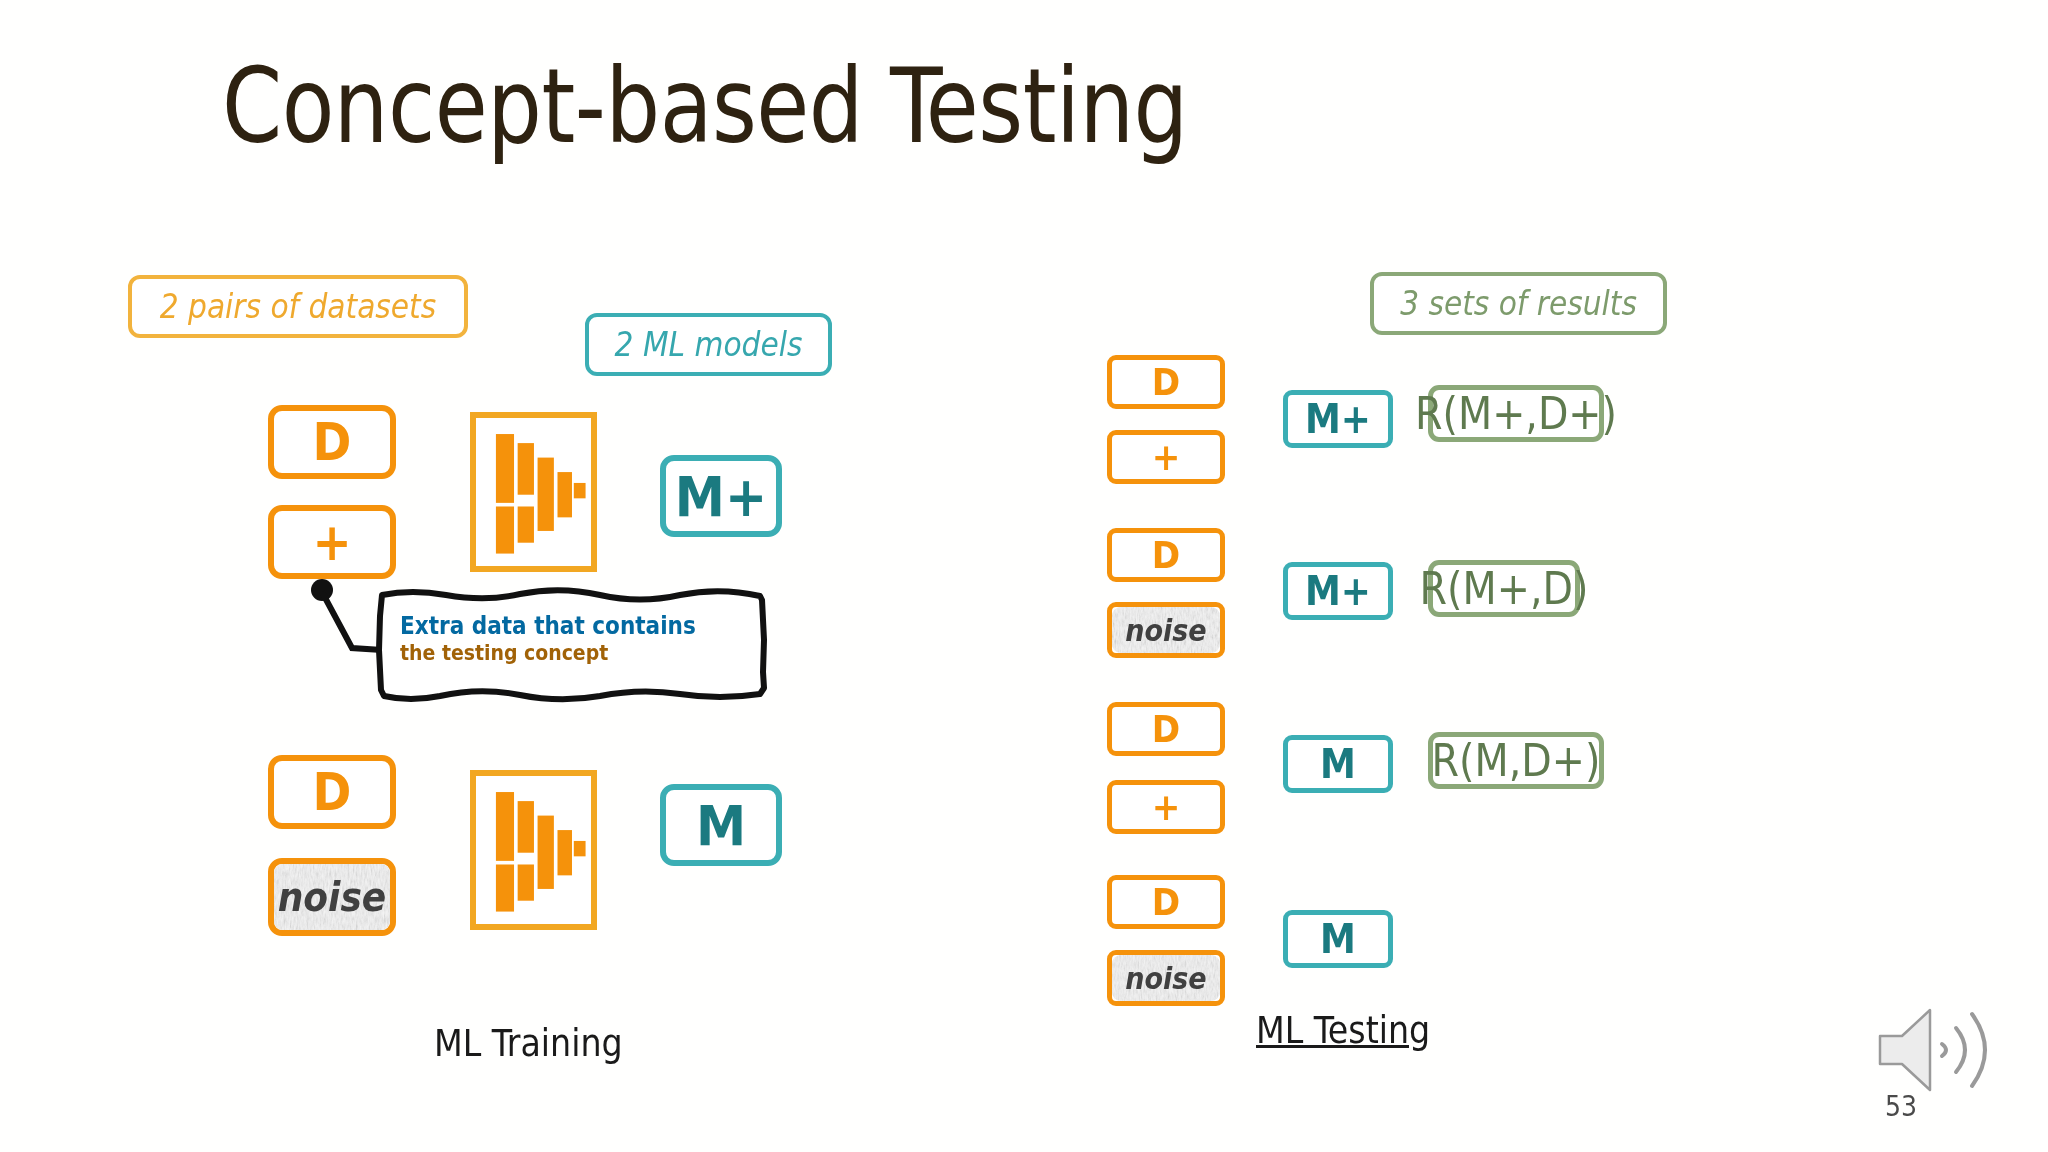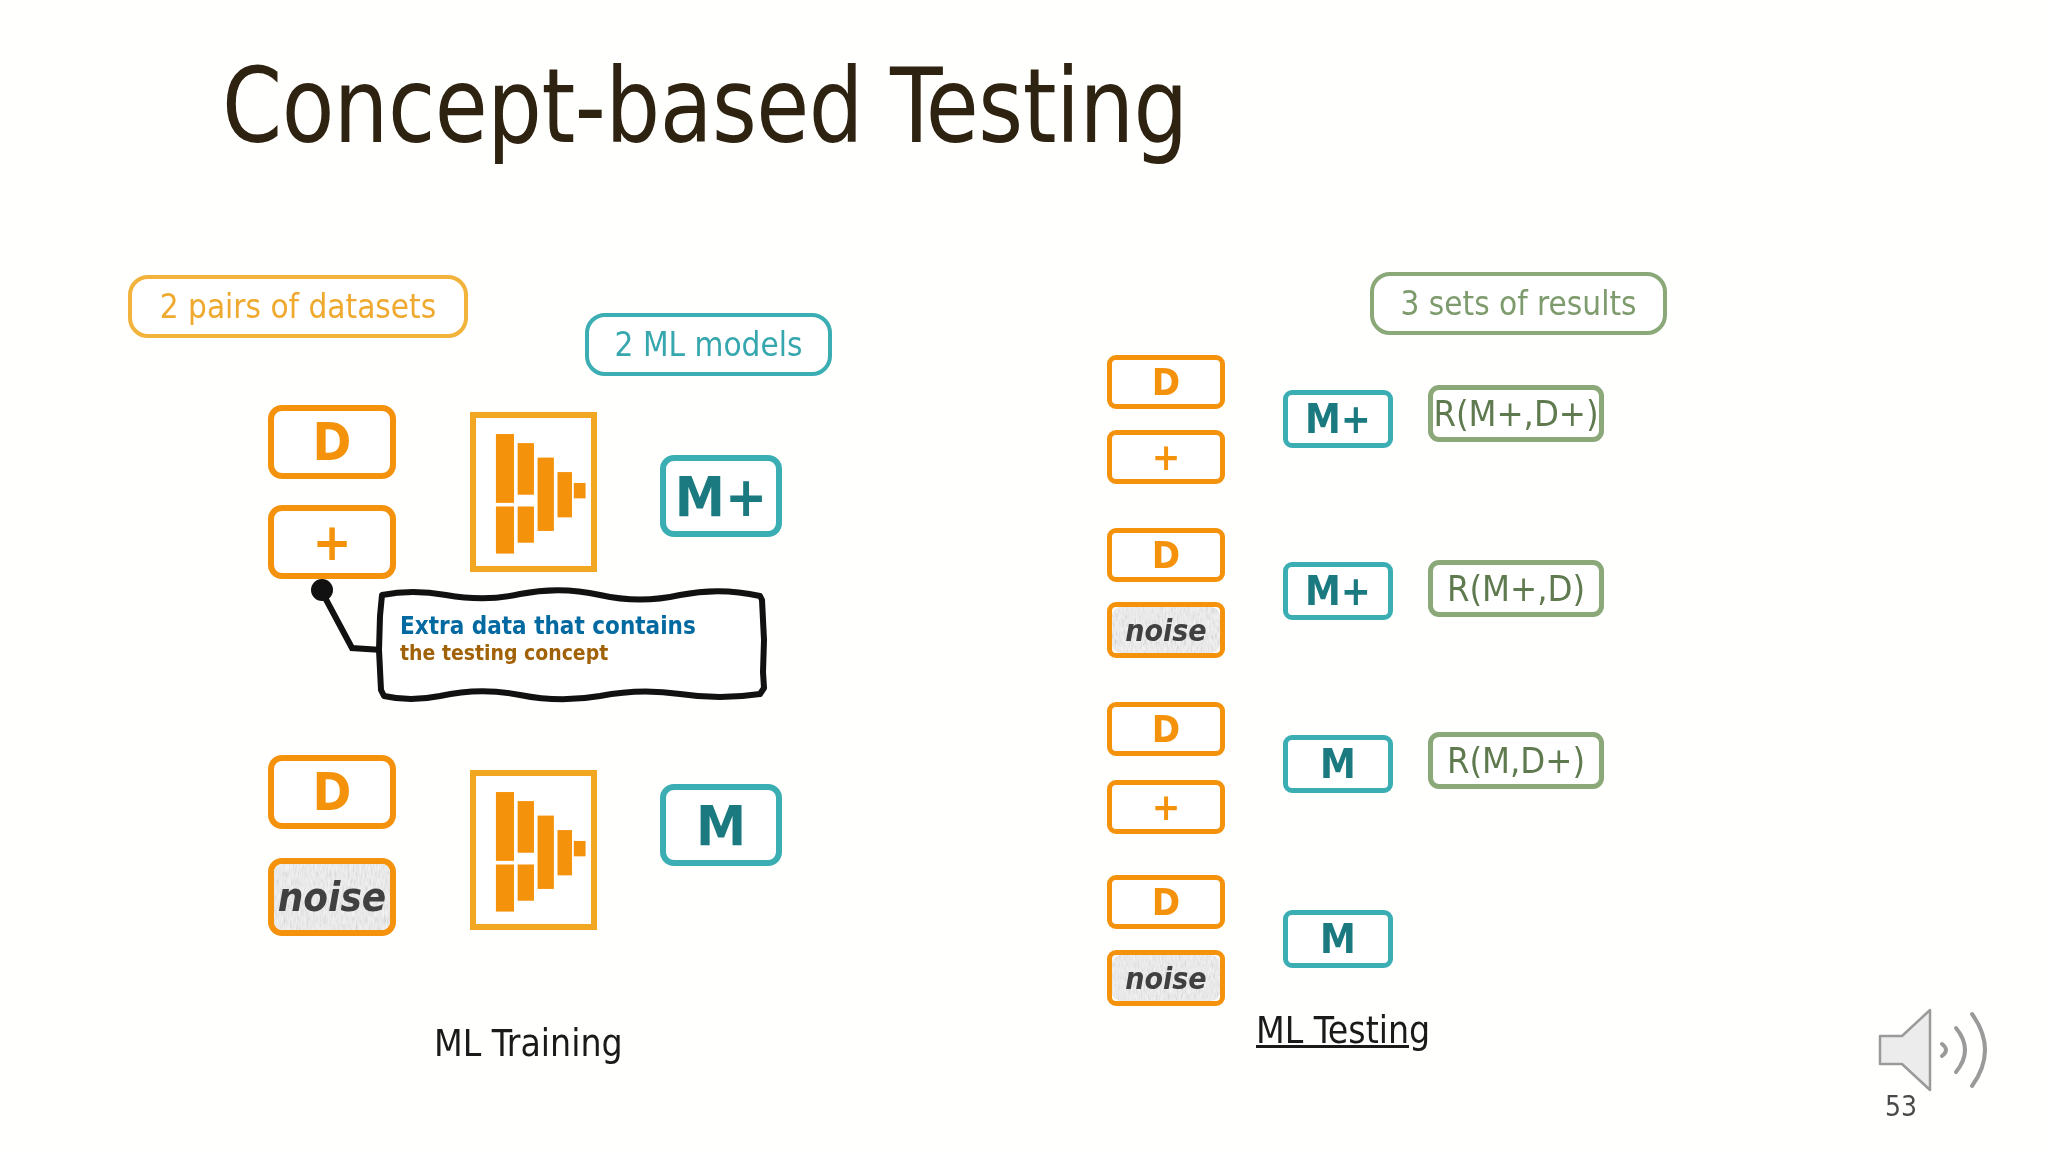--- a/index.html
+++ b/index.html
@@ -17,25 +17,26 @@
     font-size:104px;line-height:1.05;
     font-family:"DejaVu Sans Condensed","Liberation Sans",sans-serif;
     font-weight:400;letter-spacing:-0.5px;
     color:#2E2211;white-space:nowrap;
     transform:scaleX(0.92);transform-origin:left top;
   }
 
   
   .pill{
     position:absolute;box-sizing:border-box;
-    border-radius:20px;background:#ffffff;
+    border-radius:12px;background:#ffffff;
     display:flex;align-items:center;justify-content:center;
     font-size:33px;font-weight:400;white-space:nowrap;
     font-family:"DejaVu Sans Condensed","Liberation Sans",sans-serif;
     letter-spacing:0px;
+    font-style:italic;
   }
   .pill.amber{border:4px solid #F2B33D;color:#EFA92E;}
   .pill.teal{border:4px solid #3BAEB4;color:#36A7AE;margin-top:40px;}
   .pill.sage{border:4px solid #8BA878;color:#7D9B6C;}
 
   #pill-datasets{left:128px;top:275px;width:340px;height:63px;}
   #pill-models{left:585px;top:273px;width:247px;height:63px;}
   #pill-results{left:1370px;top:272px;width:297px;height:63px;}
 
   
@@ -55,21 +56,21 @@
   .glyph-plus{font-size:52px;font-weight:700;
     font-family:"DejaVu Sans Condensed","Liberation Sans",sans-serif;}
   .glyph-m{font-size:56px;font-weight:700;
     font-family:"DejaVu Sans Condensed","Liberation Sans",sans-serif;}
   .glyph-d-sm{font-size:38px;font-weight:700;
     font-family:"DejaVu Sans Condensed","Liberation Sans",sans-serif;}
   .glyph-plus-sm{font-size:38px;font-weight:700;
     font-family:"DejaVu Sans Condensed","Liberation Sans",sans-serif;}
   .glyph-m-sm{font-size:40px;font-weight:700;
     font-family:"DejaVu Sans Condensed","Liberation Sans",sans-serif;}
-  .glyph-r{font-size:36px;font-weight:400;
+  .glyph-r{font-size:44px;font-weight:400;
     font-family:"DejaVu Sans Condensed","Liberation Sans",sans-serif;}
 
   
   .noise-inner{
     position:absolute;inset:0;border-radius:9px;overflow:hidden;
     background:#f2f2f2;
   }
   .noise-tex{position:absolute;inset:0;opacity:.85;}
   .noise-label{
     position:relative;z-index:2;
@@ -238,21 +239,21 @@
         </defs>
         <rect width="118" height="56" fill="#f6f6f6"></rect>
         <rect width="118" height="56" filter="url(#nz3)" opacity="0.9"></rect>
       </svg>
     </div>
     <span class="noise-label">noise</span>
   </div>
   <div class="box tealbox-thin glyph-m-sm" style="left:1283px;top:562px;width:110px;height:58px;">
     <span>M+</span>
   </div>
-  <div class="box sagebox glyph-r" style="left:1428px;top:560px;width:176px;height:57px;">
+  <div class="box sagebox glyph-r" style="left:1428px;top:560px;width:152px;height:57px;">
     <span>R(M+,D)</span>
   </div>
 
   <div class="box orange-thin glyph-d-sm" style="left:1107px;top:702px;width:118px;height:54px;">
     <span>D</span>
   </div>
   <div class="box orange-thin glyph-plus-sm" style="left:1107px;top:780px;width:118px;height:54px;">
     <span>+</span>
   </div>
   <div class="box tealbox-thin glyph-m-sm" style="left:1283px;top:735px;width:110px;height:58px;">

